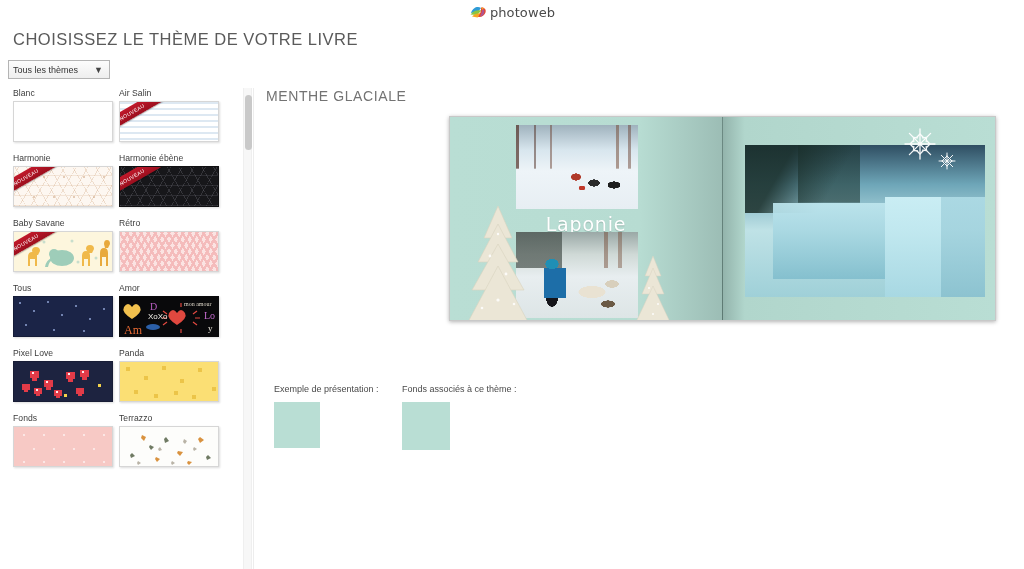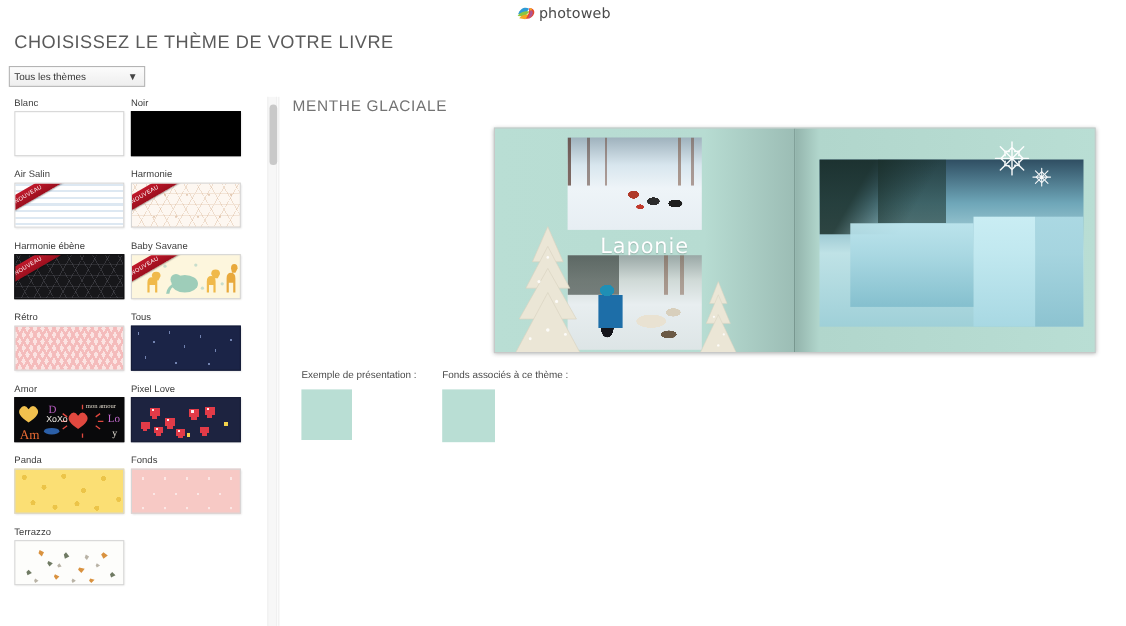--- a/index.html
+++ b/index.html
@@ -26,21 +26,21 @@
   
   .page-title {
     position: absolute; left: 13px; top: 30px;
     font-size: 16.5px; color: #5a5a5a; letter-spacing: .5px;
     font-weight: 400; white-space: nowrap;
   }
 
   
   .filter-select {
     position: absolute; left: 8px; top: 60px;
-    width: 124px; height: 19px;
+    width: 102px; height: 19px;
     border: 1px solid #b4b4b4;
     background: linear-gradient(#fcfcfc, #eeeeee);
     display: flex; align-items: center;
     font-size: 9px; color: #333;
     padding: 0 4px;
   }
   .filter-select .fs-label { flex: 1; white-space: nowrap; }
   .filter-select .fs-caret { font-size: 9px; color:#444; padding-right:2px; }
 
   
@@ -293,21 +293,21 @@
     background:
       linear-gradient(180deg, rgba(190,230,238,.92), rgba(130,190,205,.92)) left 0 top 6px / 112px 76px no-repeat,
       linear-gradient(180deg, rgba(205,240,246,.95), rgba(150,205,218,.95)) left 112px top 0 / 56px 150px no-repeat,
       linear-gradient(180deg, rgba(175,220,230,.9), rgba(120,180,196,.9)) left 168px top 0 / 60px 150px no-repeat;
   }
   .flake { position:absolute; color:#ffffff; }
   .flake-1 { left: 180px; top: 10px; }
   .flake-2 { left: 214px; top: 34px; }
 
   
-  .info-block { position: absolute; }
+  .info-block { position: absolute; margin-top: 48px; }
   .info-a { left: 274px; top: 336px; }
   .info-b { left: 402px; top: 336px; }
   .info-label { font-size: 9px; color: #4a4a4a; white-space: nowrap; margin-bottom: 8px; }
   .info-swatch {
     width: 46px; height: 46px;
     background: #b9ded4;
   }
   .info-b .info-swatch { width: 48px; height: 48px; }
 
   
@@ -342,24 +342,20 @@
   <div class="filter-select">
     <span class="fs-label">Tous les thèmes</span>
     <span class="fs-caret">▼</span>
   </div>
 
   <div class="themes-panel">
     <div class="themes-grid" id="themes-grid">
         <div class="theme-cell">
           <div class="theme-name">Blanc</div>
           <div class="theme-swatch sw-blanc"></div>
-        </div>
-        <div class="theme-cell">
-          <div class="theme-name">Noir</div>
-          <div class="theme-swatch sw-noir"></div>
         </div>
         <div class="theme-cell">
           <div class="theme-name">Air Salin</div>
           <div class="theme-swatch sw-airsalin">
             <div class="ribbon">NOUVEAU</div>
           </div>
         </div>
         <div class="theme-cell">
           <div class="theme-name">Harmonie</div>
           <div class="theme-swatch sw-harmonie">

